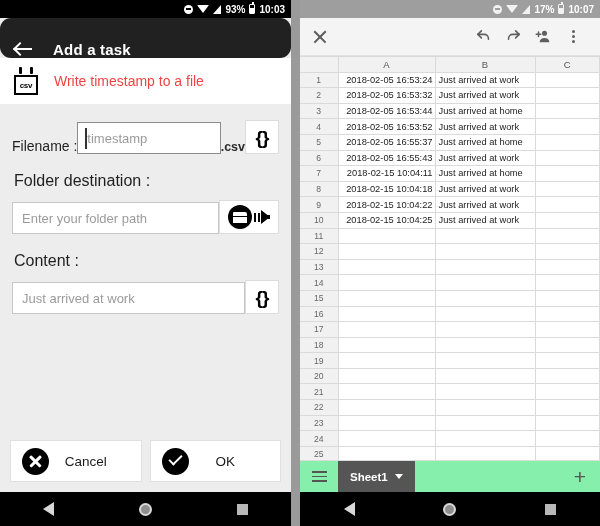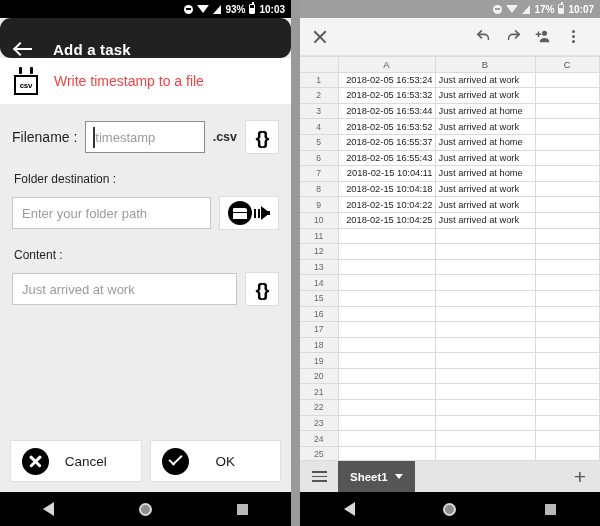--- a/index.html
+++ b/index.html
@@ -50,23 +50,23 @@
   .csv-icon { width: 28px; height: 28px; position: relative; flex: none; }
   .csv-box { position: absolute; left: 2px; top: 8px; width: 24px; height: 20px; border: 2.2px solid #000; background: #fff;
              display: flex; align-items: center; justify-content: center; }
   .csv-box span { font-size: 8px; font-weight: bold; letter-spacing: -.2px; color: #000; font-family: "Liberation Sans", sans-serif; }
   .csv-peg { position: absolute; top: 0px; width: 3px; height: 7px; background: #000; border-radius: 1px; }
   .csv-peg.l { left: 7px; }
   .csv-peg.r { left: 18px; }
   .task-label { font-size: 14px; color: #ef4444; }
 
   .form { flex: 1; padding: 16px 12px 0 12px; position: relative; }
-  .frow { display: flex; align-items: center; gap: 8px; }
+  .frow { display: flex; align-items: flex-end; gap: 0; }
   .flabel { font-size: 14px; color: #1f1f1f; white-space: nowrap; }
-  .blocklabel { font-size: 12px; color: #1f1f1f; margin: 18px 0 10px 2px; }
+  .blocklabel { font-size: 16px; color: #1f1f1f; margin: 18px 0 10px 2px; }
   .textfield {
     flex: 1; height: 32px; background: #fff; border: 1px solid #c7c7c7;
     display: flex; align-items: center; padding: 0 9px; font-size: 13px; color: #9b9b9b;
   }
   .textfield.focused { border: 1.6px solid #8c8c8c; position: relative; }
   .caret { position: absolute; left: 7px; top: 5px; width: 1.6px; height: 21px; background: #333; }
   .suffix { font-size: 12.5px; color: #2a2a2a; font-weight: bold; }
   .sqbtn {
     width: 34px; height: 34px; background: #fff; border: 1px solid #dcdcdc;
     display: flex; align-items: center; justify-content: center; flex: none;
@@ -110,21 +110,21 @@
   .grid-wrap { flex: 1; overflow: hidden; background: #fff; }
   table.grid { border-collapse: collapse; width: 100%; table-layout: fixed; }
   table.grid th, table.grid td { border: 1px solid #dadada; height: 15.6px; font-size: 9.3px; }
   table.grid th.corner { width: 38px; background: #f1f1f1; border-left: none; }
   table.grid th.colh { background: #f1f1f1; text-align: center; color: #555; font-weight: normal; font-size: 9.5px; height: 14px; }
   table.grid td.rowh { background: #f1f1f1; text-align: center; color: #666; font-size: 8.6px; width: 38px; border-left: none; }
   table.grid td.ca { text-align: right; padding-right: 2px; color: #1c1c1c; white-space: nowrap; }
   table.grid td.cb { text-align: left; padding-left: 3px; color: #1c1c1c; white-space: nowrap; }
   .colA { width: 97px; } .colB { width: 100px; } .colC { width: auto; }
 
-  .sheetbar { height: 32px; background: #e5e5e5; display: flex; align-items: center; border-top: 1px solid #dcdcdc; justify-content: flex-end; }
+  .sheetbar { height: 32px; background: #86efac; display: flex; align-items: center; border-top: 1px solid #dcdcdc; justify-content: flex-end; }
   .hamb { width: 38px; display: flex; flex-direction: column; align-items: center; justify-content: center; gap: 2.4px; flex: none; }
   .hamb i { width: 15px; height: 1.9px; background: #555; }
   .sheettab { background: #555; color: #fff; height: 32px; display: flex; align-items: center; gap: 7px; padding: 0 12px; font-size: 11.5px; font-weight: bold; flex: none; }
   .tri-down { width: 0; height: 0; border-left: 4.5px solid transparent; border-right: 4.5px solid transparent; border-top: 5px solid #fff; }
   .sheet-space { flex: 1; }
   .plus { width: 40px; font-size: 21px; color: #555; display: flex; align-items: center; justify-content: center; flex: none; }
 </style>
 </head>
 <body>
 

